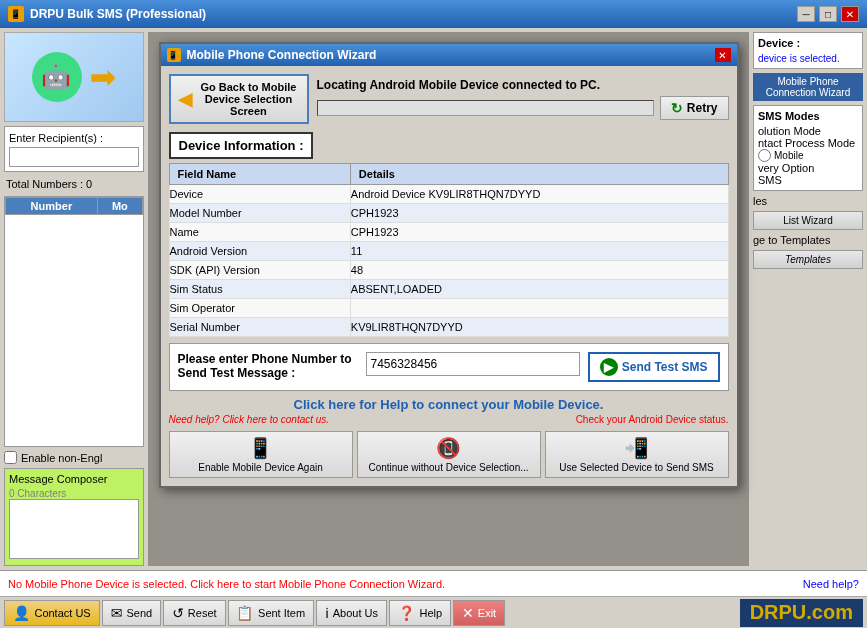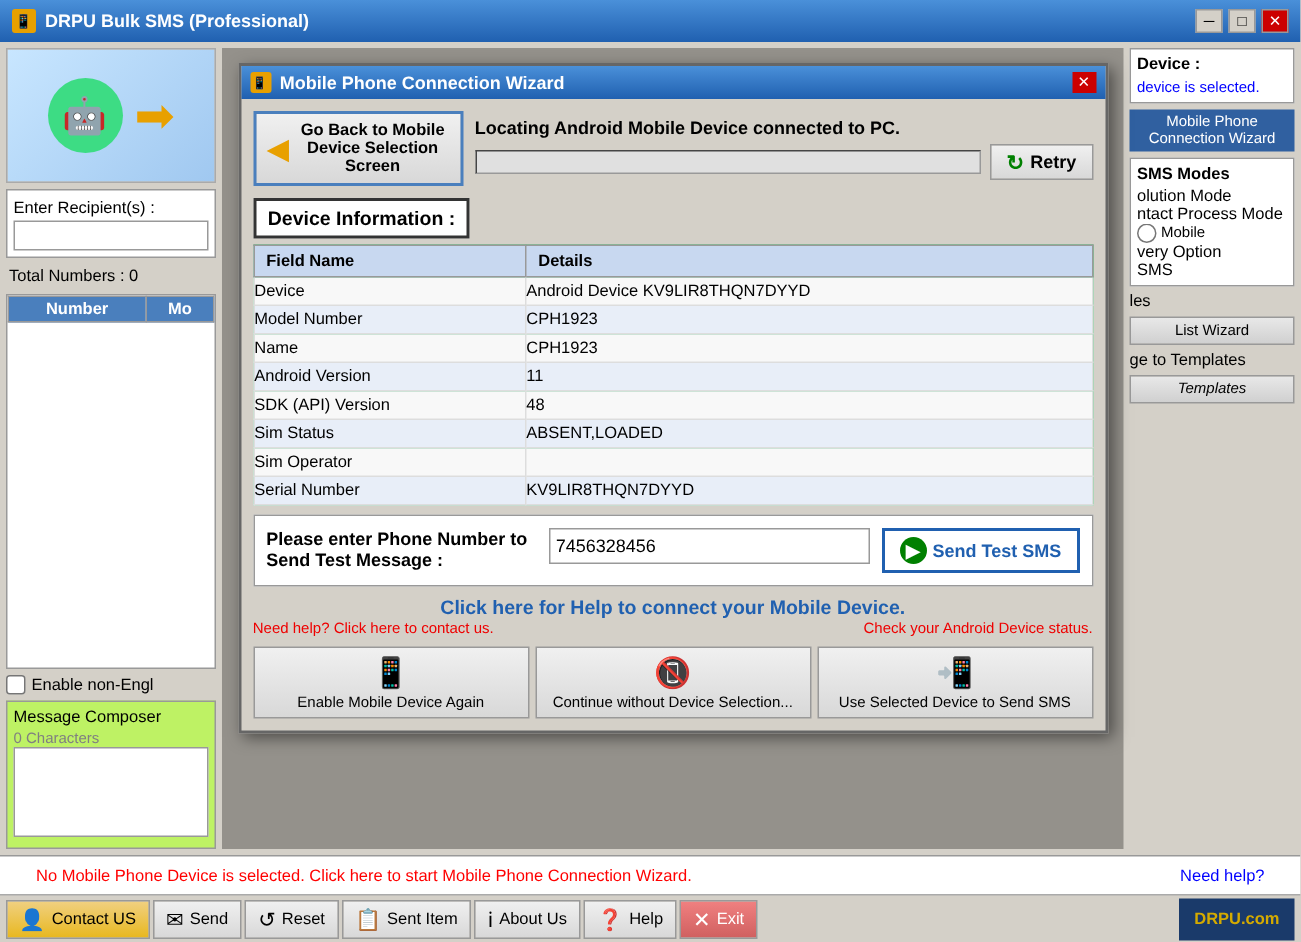--- a/index.html
+++ b/index.html
@@ -381,21 +381,21 @@
       font-size: 13px;
       font-weight: bold;
       cursor: pointer;
     }
     .help-sub {
       display: flex;
       justify-content: space-between;
       font-size: 10px;
       margin-top: 2px;
     }
-    .help-sub a { color: #e00; cursor: pointer; }
+    .help-sub a { color: #e00; cursor: pointer; font-style: italic; }
     .help-sub-right { color: #e00; cursor: pointer; }
 
     
     .modal-bottom-btns {
       display: flex;
       gap: 4px;
       margin-top: 6px;
     }
     .modal-bottom-btn {
       flex: 1;
@@ -415,21 +415,21 @@
       color: #4a4a4a;
     }
 
     
     .status-bar {
       background: white;
       border-top: 1px solid #999;
       height: 26px;
       display: flex;
       align-items: center;
-      padding: 0 24px;
+      padding: 0 8px;
       font-size: 11px;
     }
     .status-text { color: red; flex: 1; }
     .status-help { color: blue; }
 
     
     .bottom-toolbar {
       background: #d4d0c8;
       height: 32px;
       display: flex;
@@ -452,21 +452,21 @@
     .toolbar-btn-icon {
       font-size: 14px;
     }
     .toolbar-btn.contact { background: linear-gradient(to bottom, #f0d080, #e8b820); }
     .toolbar-btn.exit-btn { background: linear-gradient(to bottom, #f08080, #d06060); color: white; }
 
     
     .drpu-brand {
       background: #1a3a6a;
       color: #d4aa00;
-      font-size: 11px;
+      font-size: 20px;
       font-weight: bold;
       padding: 4px 10px;
       margin-left: auto;
       height: 28px;
       display: flex;
       align-items: center;
     }
   </style>
 </head>
 <body>

